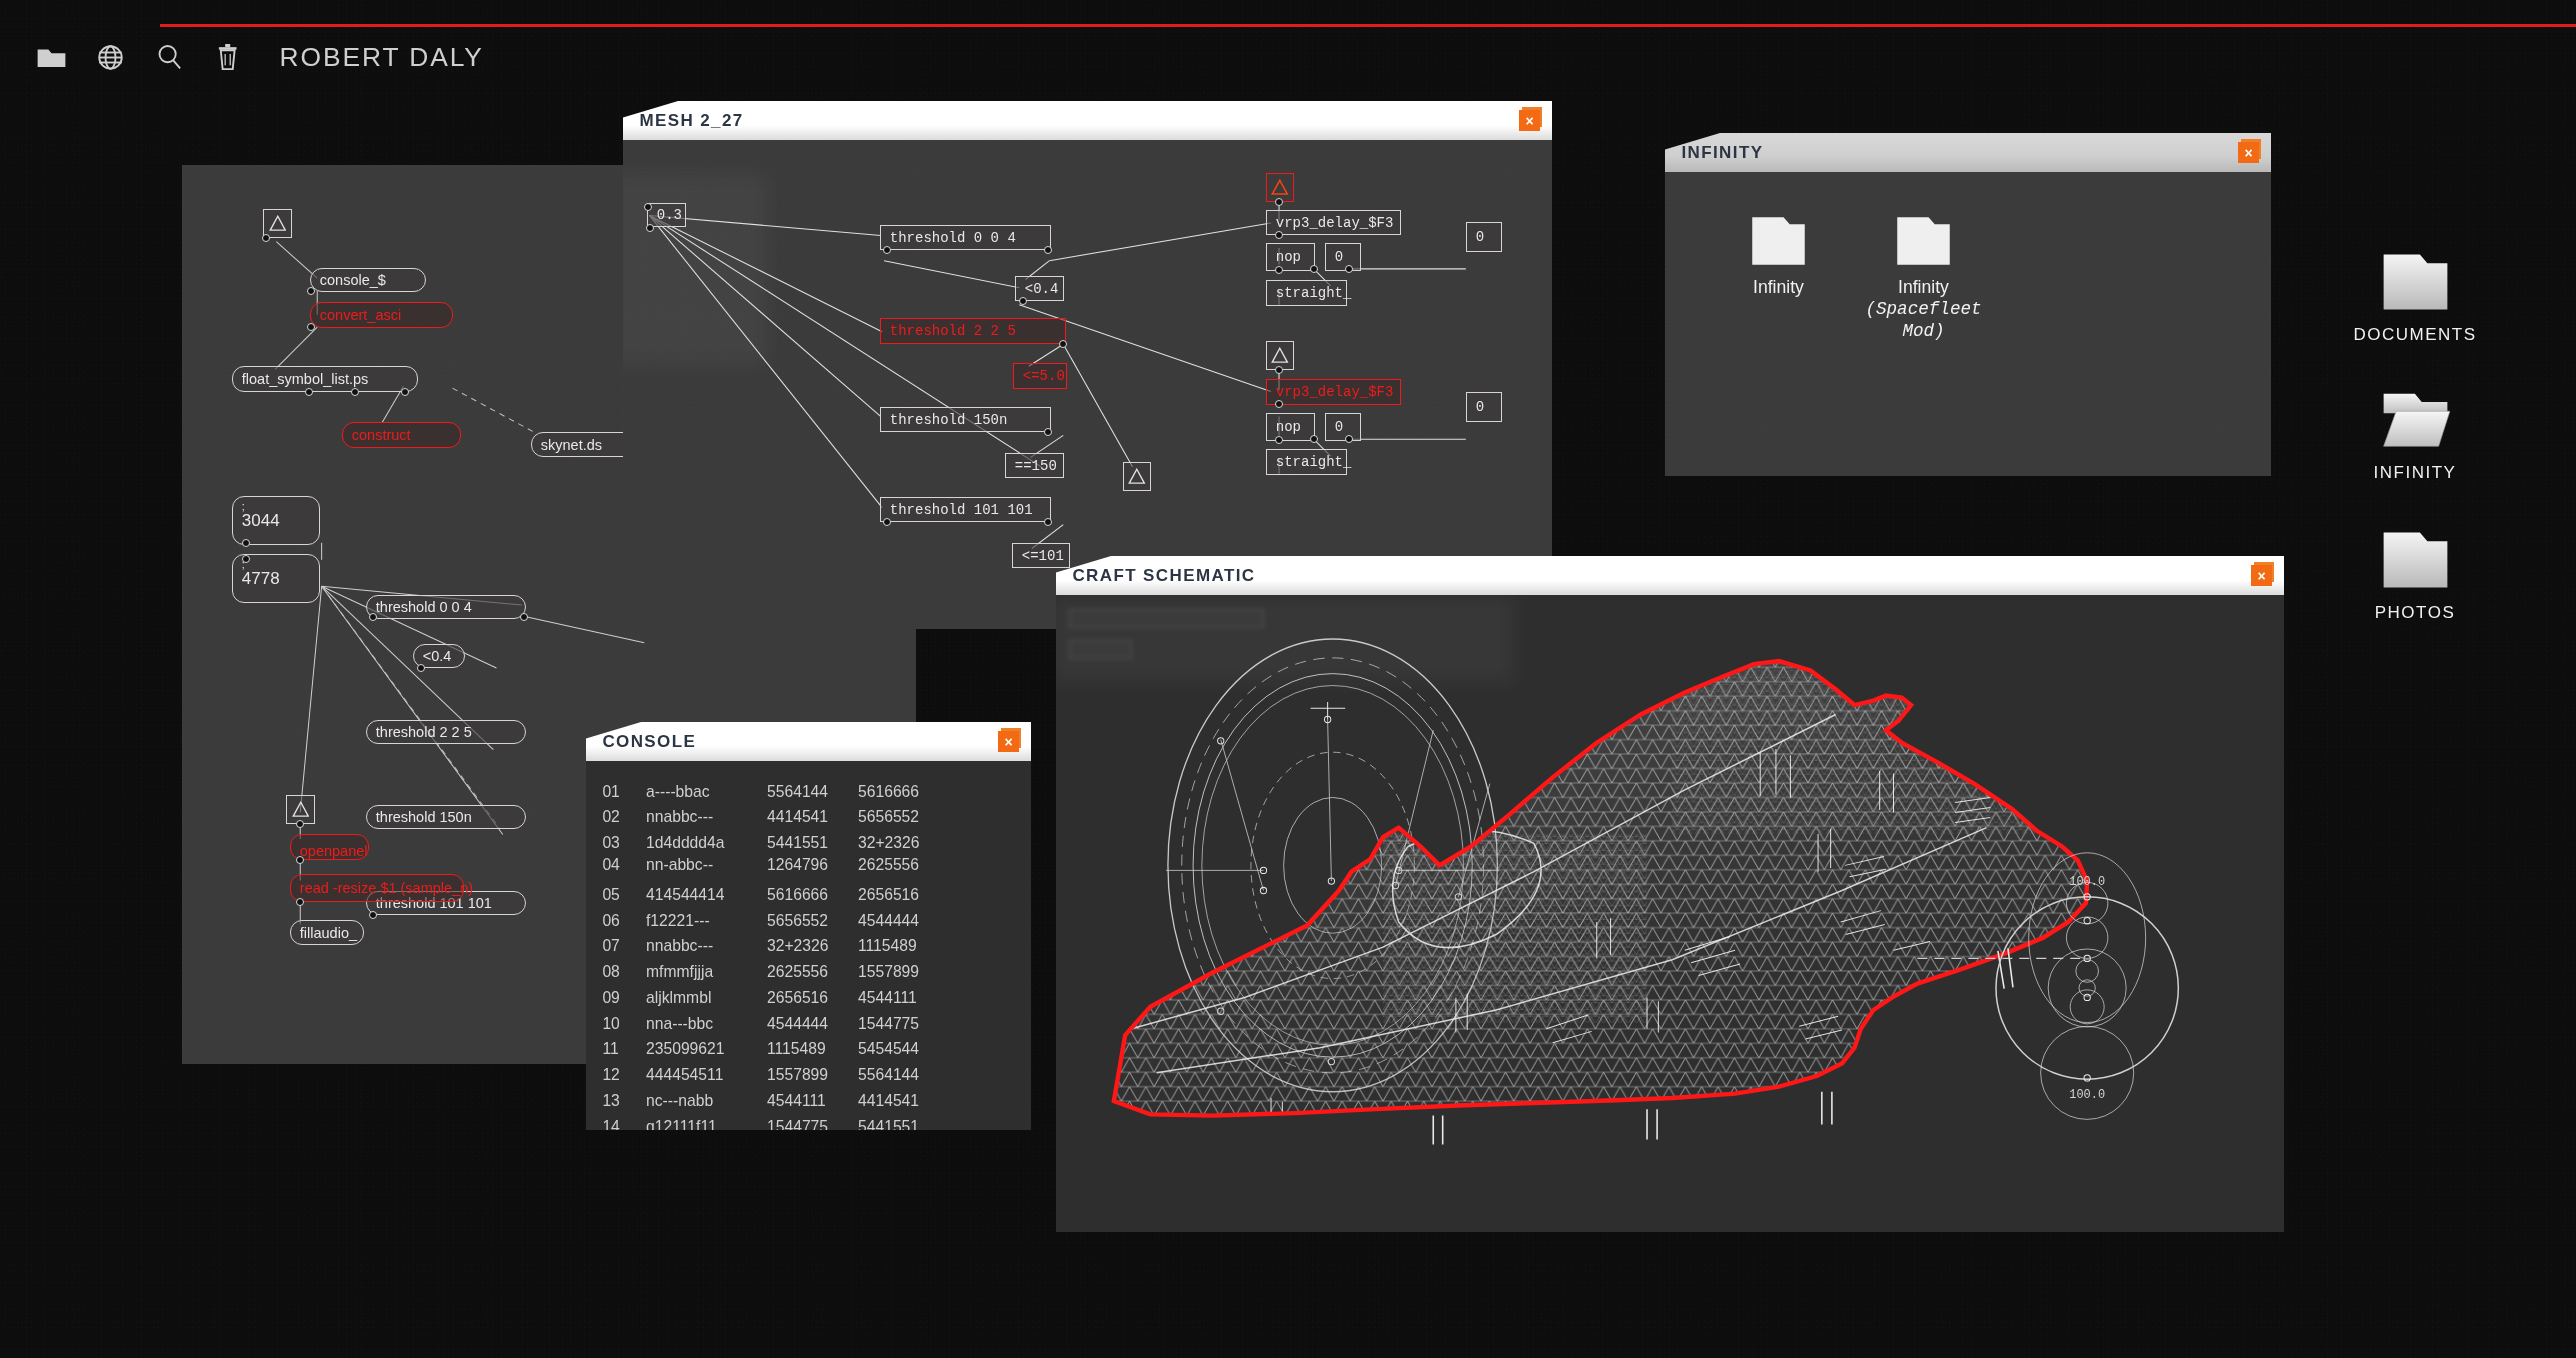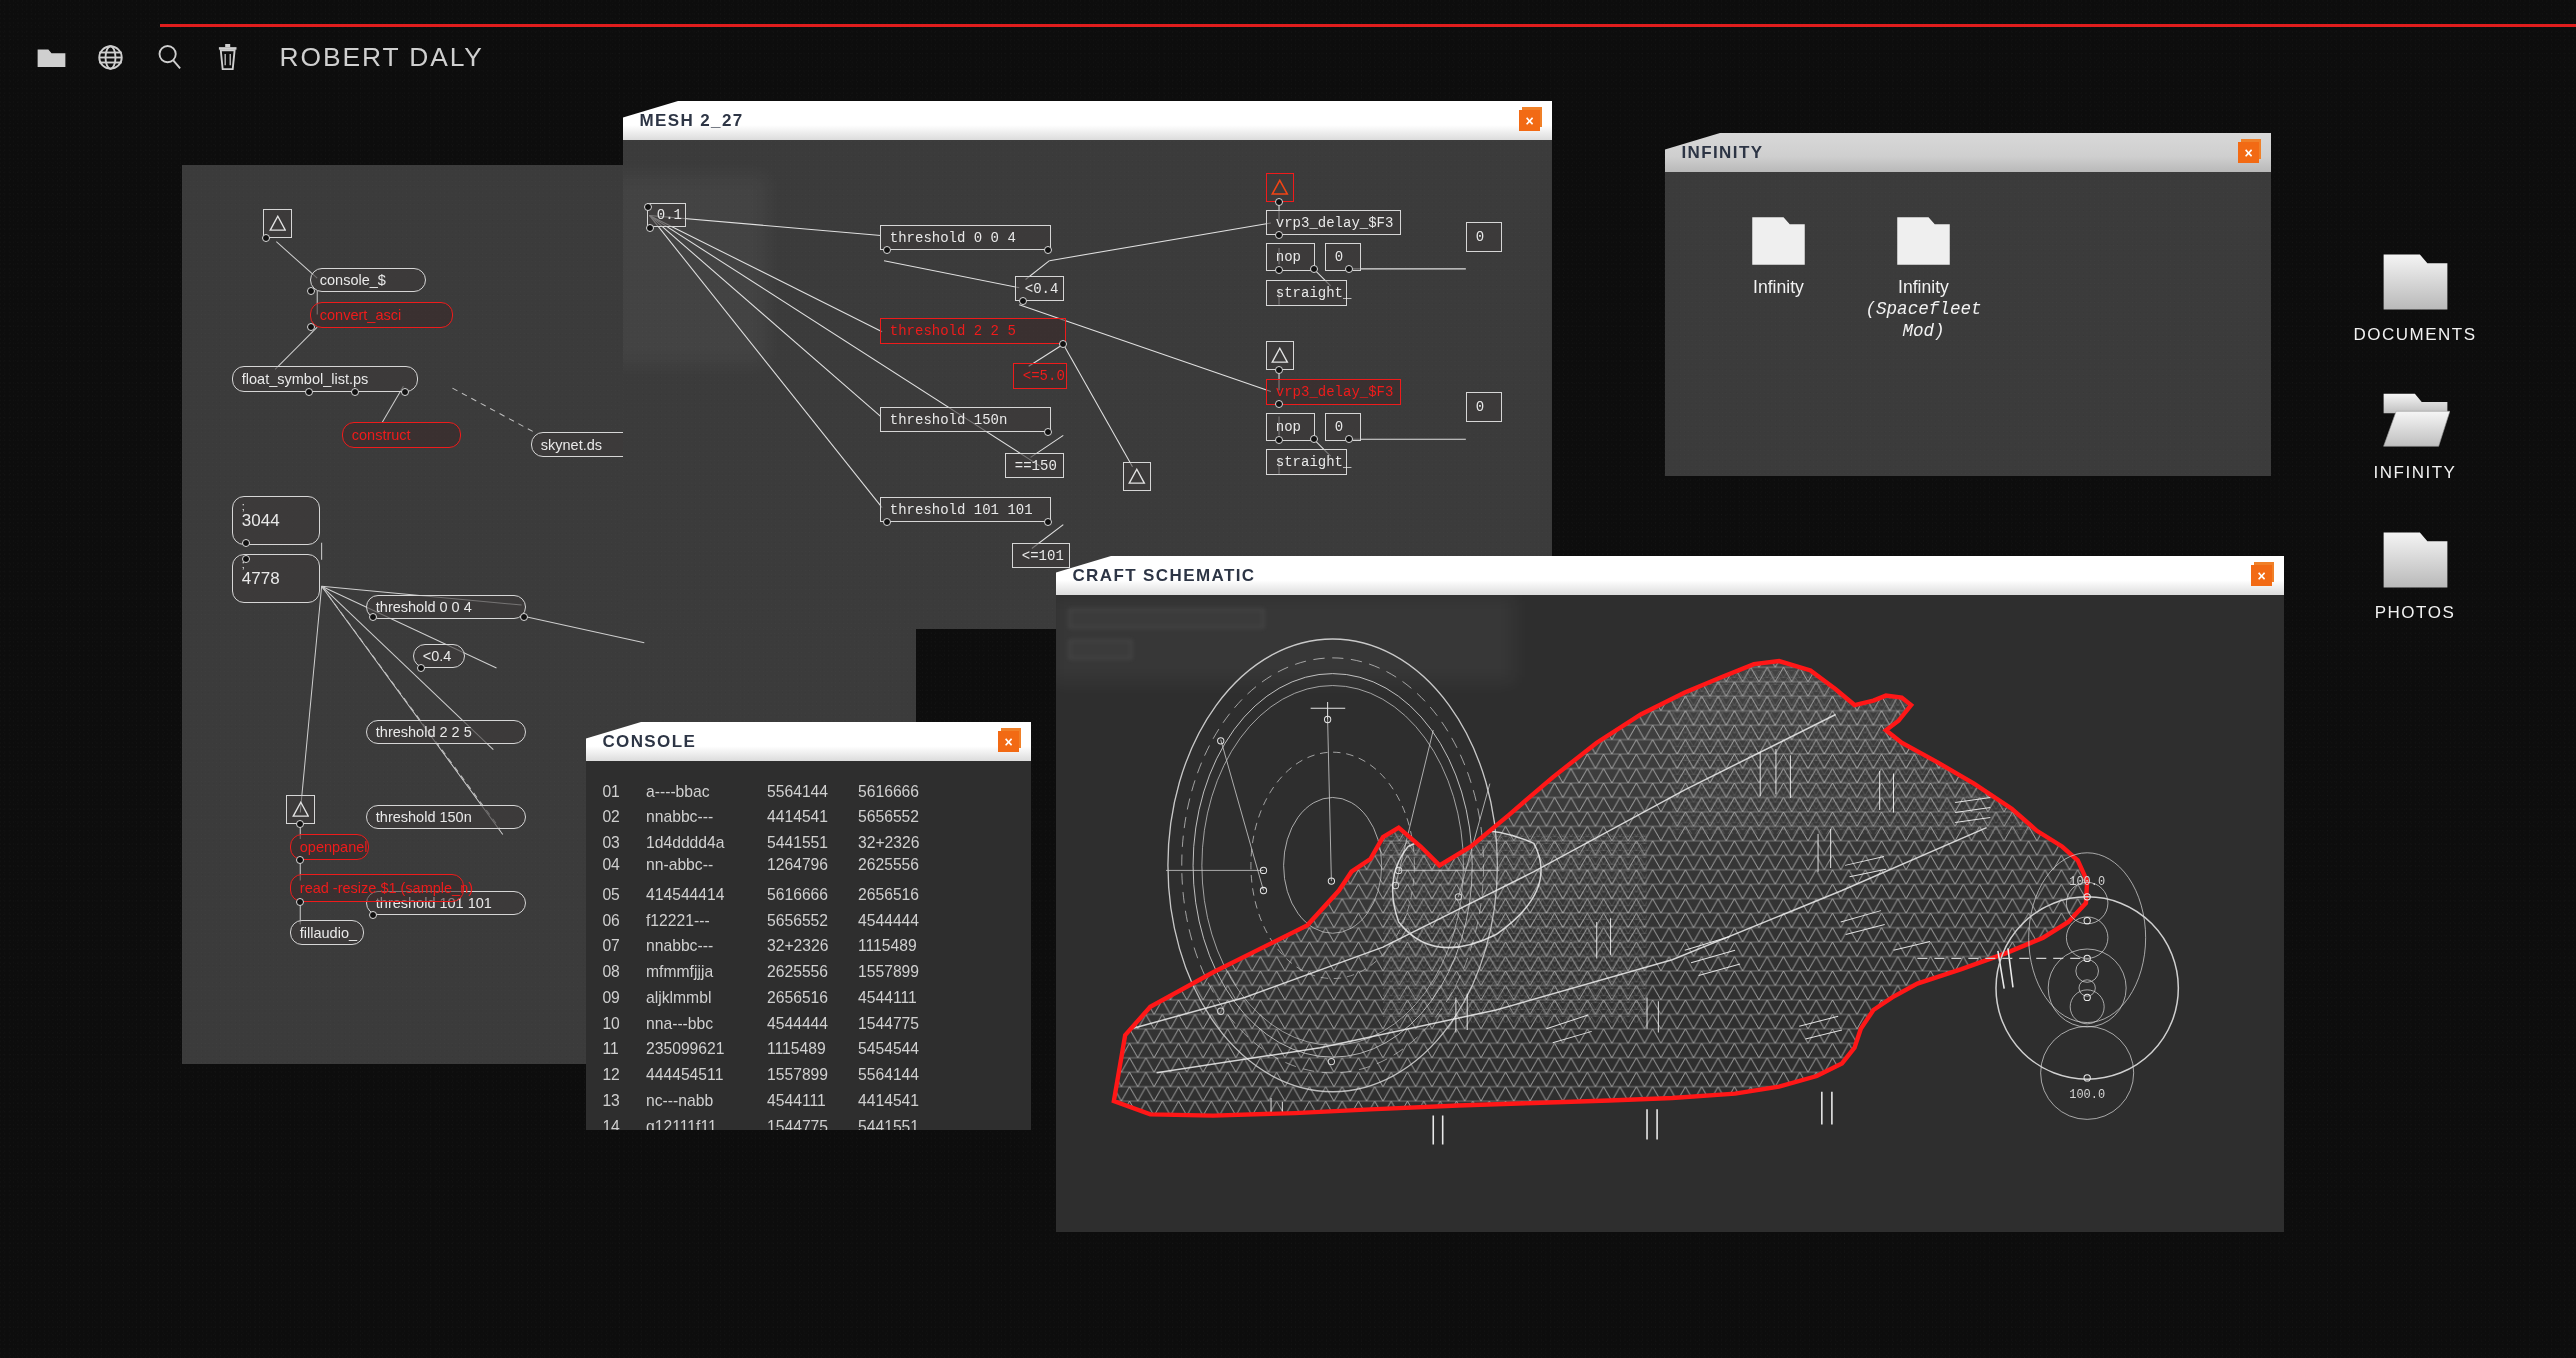--- a/index.html
+++ b/index.html
@@ -285,21 +285,21 @@
     </div>
     <div class="port" style="left:187px; top:746px;"></div>
 
     <div class="bang" style="left:104px; top:630px; width:29px; height:29px;">
       <svg width="17.6" height="16.4" viewBox="0 0 28 26">
           <path d="M14 2 L26 24 L2 24 Z" fill="none" stroke="#e2e2e2" stroke-width="2.2"></path>
         </svg>
     </div>
     <div class="port" style="left:114px; top:655px;"></div>
 
-    <div class="node sans red" style="left:108px; top:669px; width:79px; height:26.4px; font-size:14.5px;">
+    <div class="node sans red" style="left:108px; top:669px; width:79px; height:26.4px; font-size:14.5px;align-items:flex-end;">
       <span>openpanel</span>
     </div>
     <div class="port" style="left:114px; top:691px;"></div>
 
     <div class="node sans red" style="left:108px; top:709px; width:174px; height:28px; font-size:14.5px;">
       <span>read -resize $1 (sample_n)</span>
     </div>
     <div class="port" style="left:114px; top:733px;"></div>
 
     <div class="node sans" style="left:108px; top:755px; width:74px; height:25px; font-size:14.5px;">
@@ -341,21 +341,21 @@
         <line x1="1155" y1="205" x2="1340" y2="205"></line>
         <line x1="1043" y1="368" x2="1043" y2="398"></line>
         <line x1="1043" y1="440" x2="1043" y2="470"></line>
         <line x1="1043" y1="508" x2="1043" y2="532"></line>
         <line x1="1098" y1="476" x2="1125" y2="503"></line>
         <line x1="1155" y1="476" x2="1340" y2="476"></line>
       </g>
     </svg>
 
     <div class="node mono" style="left:24px; top:63px; width:39px; height:24px; font-size:14px;">
-      <span>0.1</span>
+      <span>0.3</span>
     </div>
     <div class="port" style="left:21px; top:63px;"></div>
     <div class="port" style="left:22.6px; top:84px;"></div>
 
     <div class="node mono" style="left:257px; top:85px; width:171px; height:25px; font-size:14px;">
       <span>threshold 0 0 4</span>
     </div>
     <div class="port" style="left:260px; top:106px;"></div>
     <div class="port" style="left:421px; top:106px;"></div>
 

